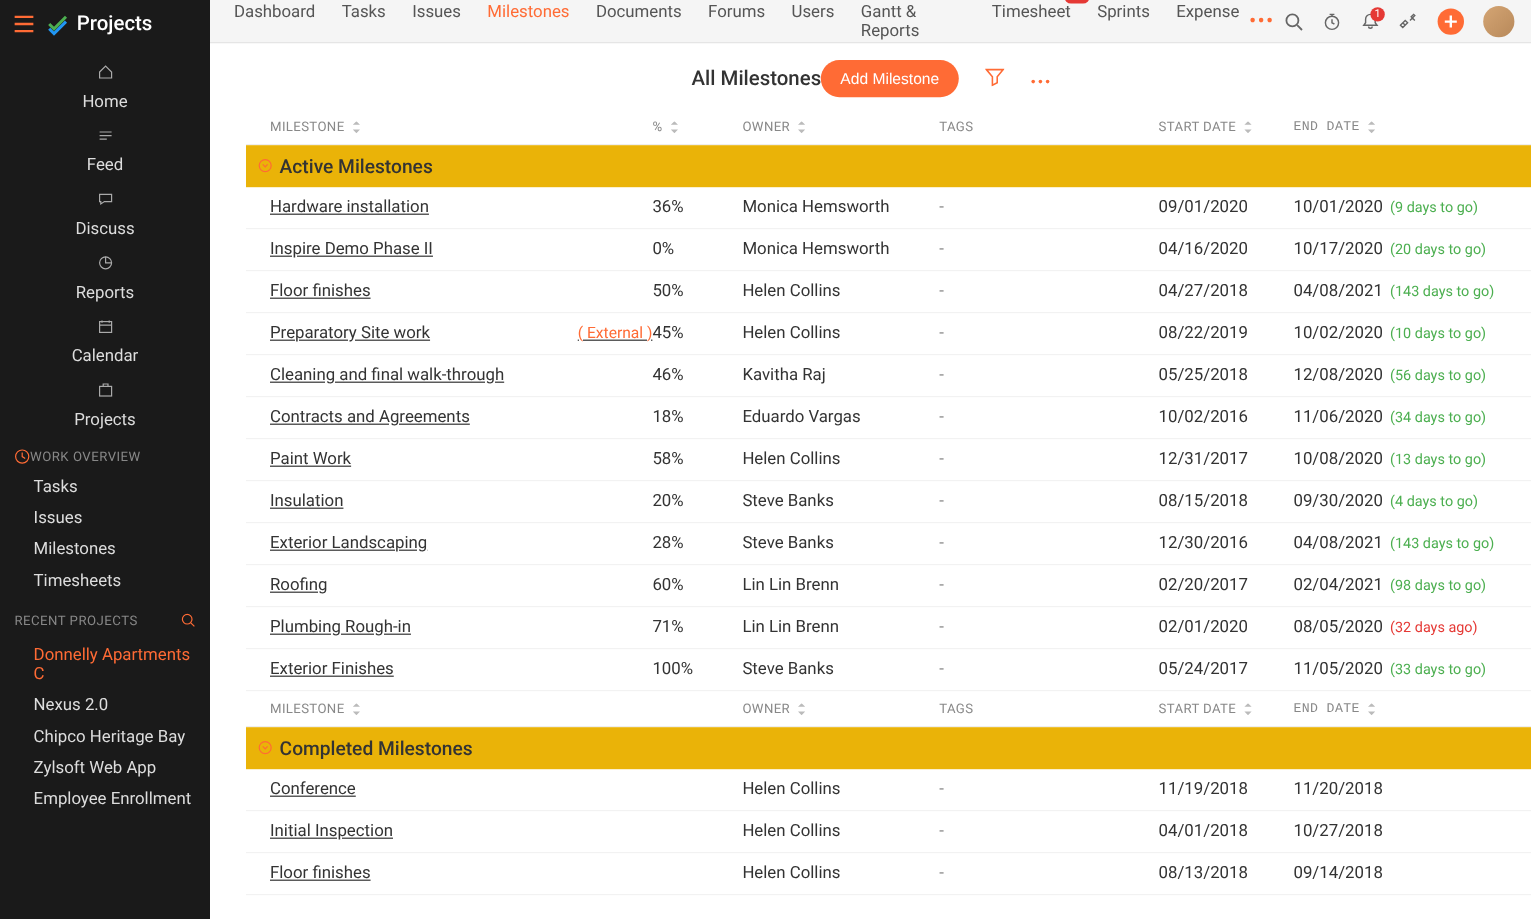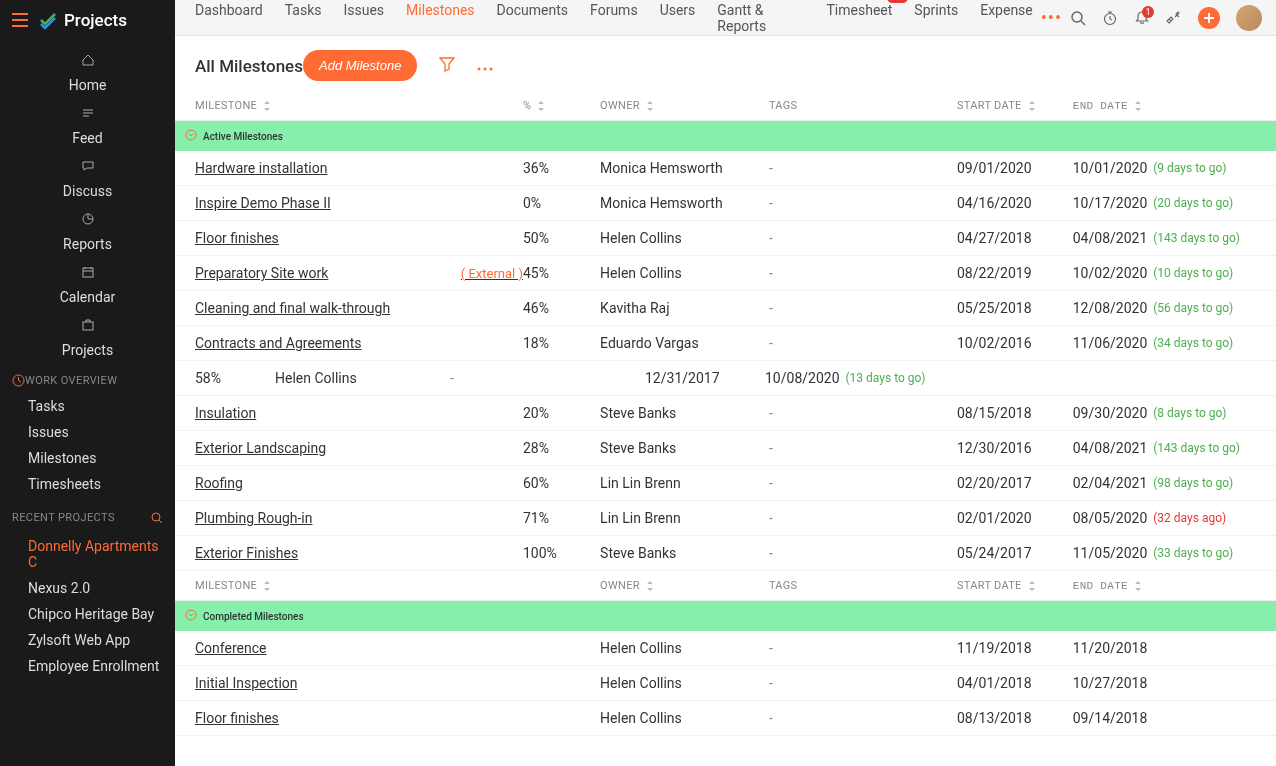--- a/index.html
+++ b/index.html
@@ -37,37 +37,37 @@
 .tab-badge { position: absolute; top: -2px; right: -16px; background: #e53935; color: #fff; font-size: 8px; padding: 1px 4px; border-radius: 6px; }
 .more-dots { color: #ff6b35; cursor: pointer; font-size: 18px; letter-spacing: 1px; }
 .top-icons { display: flex; align-items: center; gap: 16px; }
 .top-icon { cursor: pointer; position: relative; color: #666; }
 .top-icon svg { display: block; }
 .bell-badge { position: absolute; top: -4px; right: -4px; background: #e53935; color: #fff; font-size: 9px; width: 12px; height: 12px; border-radius: 50%; display: flex; align-items: center; justify-content: center; }
 .plus-btn { width: 22px; height: 22px; background: #ff6b35; border-radius: 50%; display: flex; align-items: center; justify-content: center; cursor: pointer; }
 .avatar { width: 26px; height: 26px; border-radius: 50%; background: linear-gradient(135deg,#d4a574,#b8895a); cursor: pointer; }
 
 
-.page-header { display: flex; align-items: center; justify-content: flex-start; padding: 14px 20px 10px 20px; }
+.page-header { display: flex; align-items: center; justify-content: center; padding: 14px 20px 10px 20px; }
 .page-title { font-size: 17px; font-weight: 500; color: #333; }
 .page-actions { display: flex; align-items: center; gap: 22px; }
-.add-btn { background: #ff6b35; color: #fff; border: none; padding: 8px 16px; border-radius: 16px; font-size: 13px; cursor: pointer; font-style: italic; }
+.add-btn { background: #ff6b35; color: #fff; border: none; padding: 8px 16px; border-radius: 16px; font-size: 13px; cursor: pointer; }
 .filter-icon, .kebab-icon { cursor: pointer; color: #ff6b35; }
 
 
-.table-wrap { flex: 1; overflow-y: auto; overflow-x: hidden; }
+.table-wrap { flex: 1; overflow-y: auto; overflow-x: hidden; padding-left: 30px; }
 .thead { display: flex; padding: 8px 20px; font-size: 11px; color: #888; text-transform: uppercase; letter-spacing: 0.3px; border-bottom: 1px solid #eee; }
 .col-milestone { width: 340px; display: flex; align-items: center; gap: 6px; }
 .col-pct { width: 80px; display: flex; align-items: center; gap: 6px; }
 .col-owner { width: 175px; display: flex; align-items: center; gap: 6px; }
 .col-tags { width: 195px; }
 .col-start { width: 120px; display: flex; align-items: center; gap: 6px; }
 .col-end { width: 190px; display: flex; align-items: center; gap: 6px; font-family: Liberation Mono, monospace; }
 .sort-icon { display: inline-flex; }
-.group-row { background: #86efac; padding: 8px 10px; display: flex; align-items: center; gap: 6px; font-size: 10px; font-weight: 500; color: #333; cursor: pointer; }
+.group-row { background: #eab308; padding: 8px 10px; display: flex; align-items: flex-start; gap: 6px; font-size: 16px; font-weight: 500; color: #333; cursor: pointer; }
 .group-caret { color: #ff6b35; }
 .data-row { display: flex; padding: 9px 20px; border-bottom: 1px solid #f2f2f2; font-size: 14px; align-items: center; cursor: pointer; }
 .cell-milestone { width: 340px; display: flex; align-items: center; gap: 8px; text-decoration: underline; }
 .ext-label { color: #ff6b35; font-size: 13px; }
 .cell-pct { width: 80px; color: #333; }
 .cell-owner { width: 175px; color: #333; }
 .cell-tags { width: 195px; color: #888; }
 .cell-start { width: 120px; color: #333; }
 .cell-end { width: 190px; display: flex; align-items: center; gap: 6px; white-space: nowrap; }
 .days-green { color: #4caf50; font-size: 12px; }
@@ -370,40 +370,43 @@
           <div class="cell-pct">18%</div>
           <div class="cell-owner">Eduardo Vargas</div>
           <div class="cell-tags">-</div>
           <div class="cell-start">10/02/2016</div>
           <div class="cell-end">
             <span>11/06/2020</span>
             <span class="days-green">(34 days to go)</span>
           </div>
         </div>
         <div class="data-row">
+          <div class="cell-milestone">
+            <span>Paint Work</span>
+          </div>
           <div class="cell-pct">58%</div>
           <div class="cell-owner">Helen Collins</div>
           <div class="cell-tags">-</div>
           <div class="cell-start">12/31/2017</div>
           <div class="cell-end">
             <span>10/08/2020</span>
             <span class="days-green">(13 days to go)</span>
           </div>
         </div>
         <div class="data-row">
           <div class="cell-milestone">
             <span>Insulation</span>
           </div>
           <div class="cell-pct">20%</div>
           <div class="cell-owner">Steve Banks</div>
           <div class="cell-tags">-</div>
           <div class="cell-start">08/15/2018</div>
           <div class="cell-end">
             <span>09/30/2020</span>
-            <span class="days-green">(8 days to go)</span>
+            <span class="days-green">(4 days to go)</span>
           </div>
         </div>
         <div class="data-row">
           <div class="cell-milestone">
             <span>Exterior Landscaping</span>
           </div>
           <div class="cell-pct">28%</div>
           <div class="cell-owner">Steve Banks</div>
           <div class="cell-tags">-</div>
           <div class="cell-start">12/30/2016</div>

